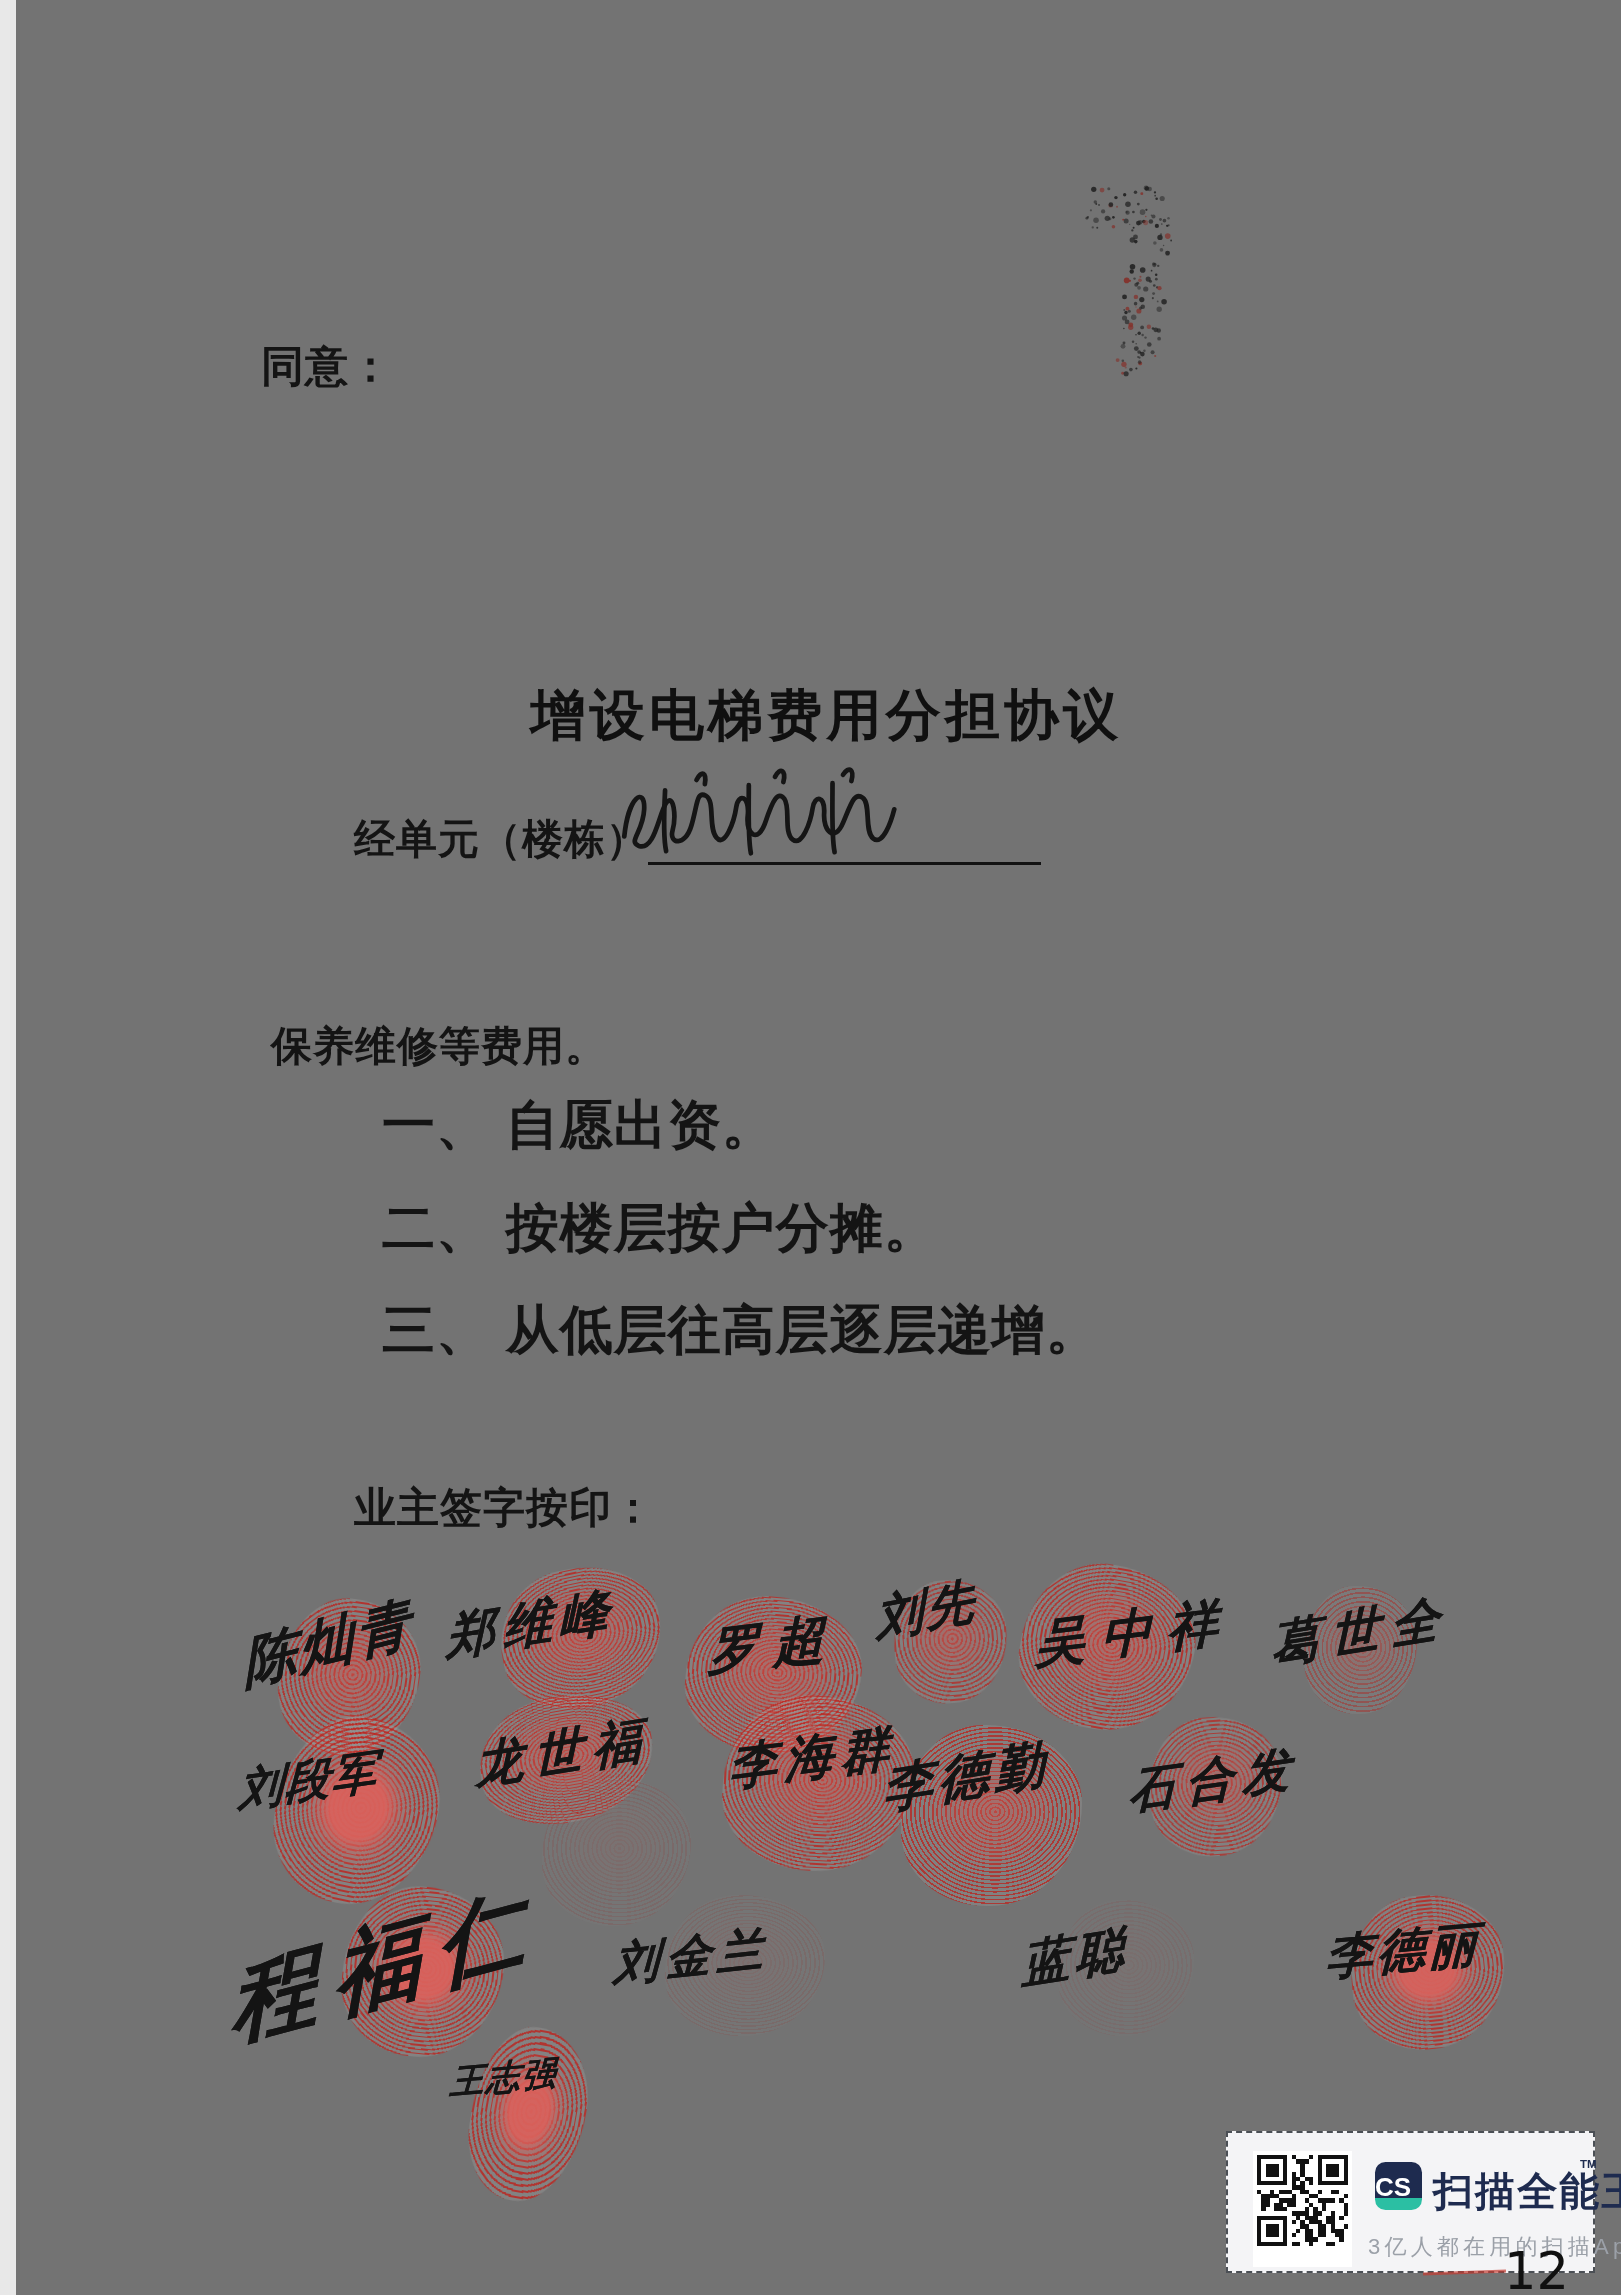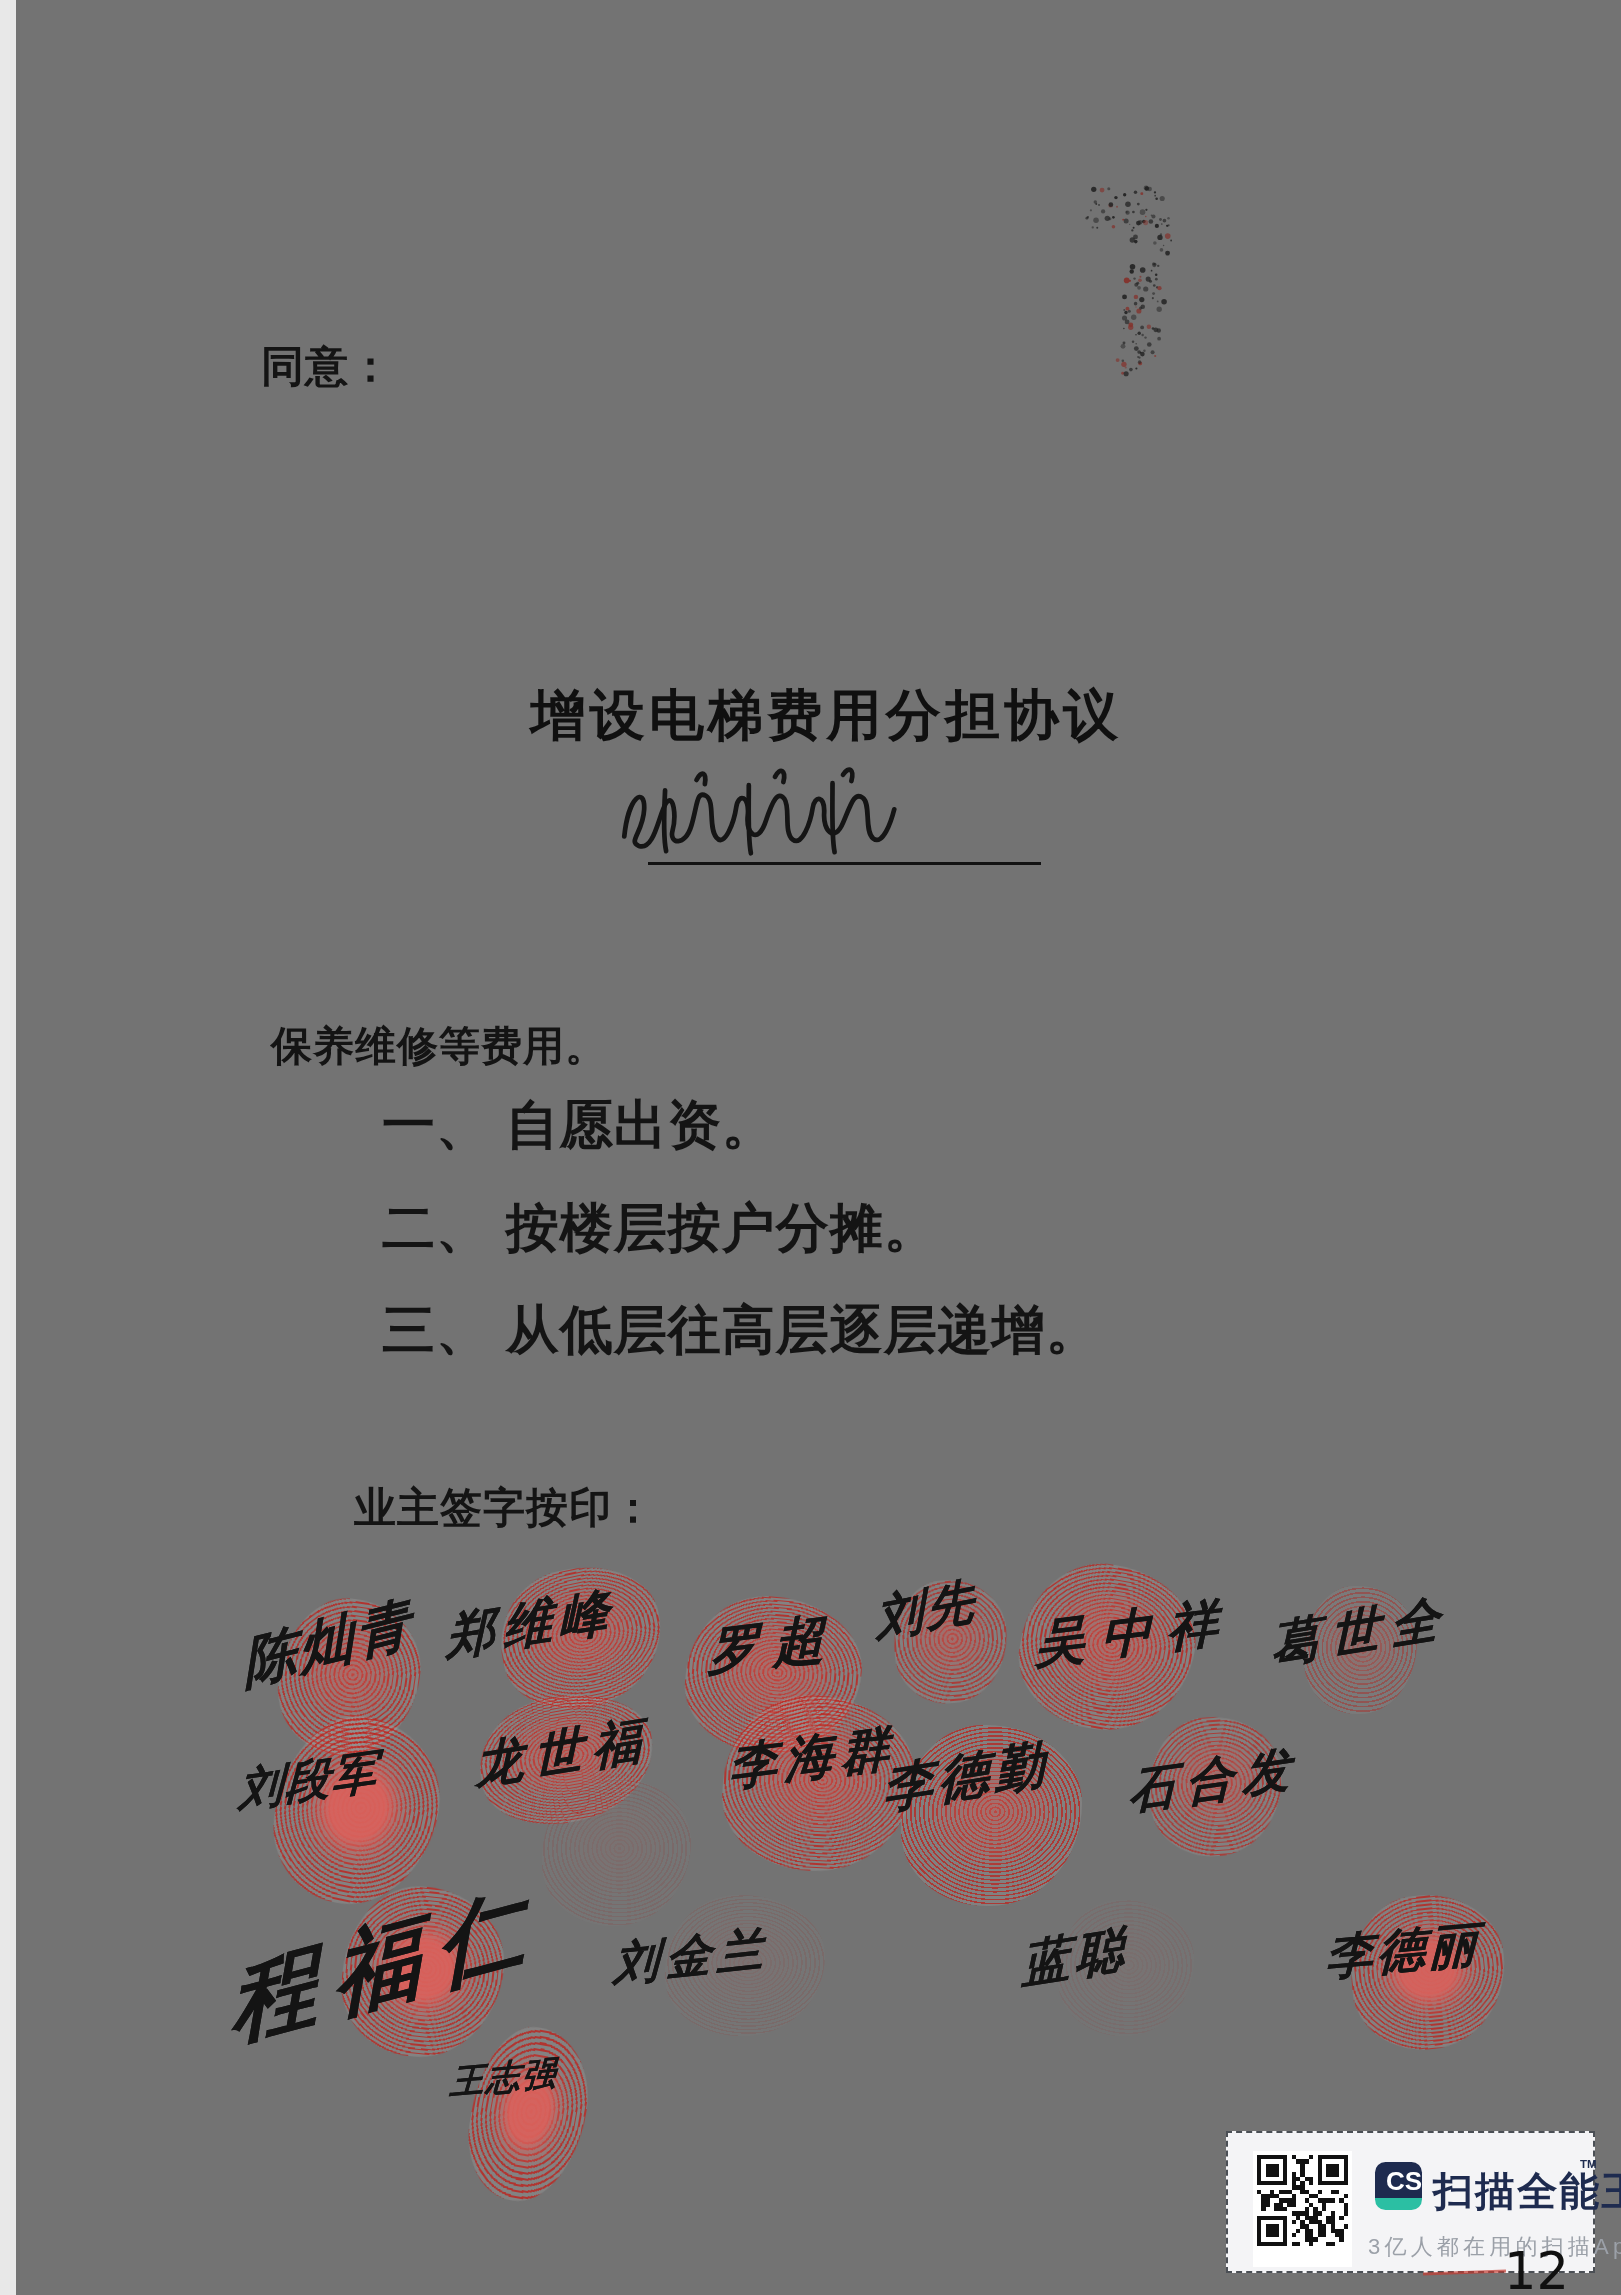--- a/index.html
+++ b/index.html
@@ -36,21 +36,21 @@
 
   .sig-name{position:absolute;font-weight:700;color:#141414;white-space:nowrap;font-style:italic;
             font-family:"DejaVu Sans","Liberation Sans",sans-serif;text-shadow:0 0 0.5px #141414;}
 
   
   .watermark{position:absolute;left:1210px;top:2131px;width:369px;height:142px;background:#f4f4f6;
              border:2.6px dashed #4b4f55;box-sizing:border-box;}
   .qr-tile{position:absolute;left:25px;top:18.3px;width:99px;height:116px;background:#ffffff;}
   .cs-logo{position:absolute;left:147px;top:29px;width:47px;height:48px;border-radius:10.5px;
            background:linear-gradient(#1e2b4f 0 76%, #2bbfa3 76% 100%);}
-  .cs-logo span{position:absolute;left:0;right:0;top:4px;text-align:right;color:#ffffff;font-size:26px;font-weight:800;font-style:normal;}
+  .cs-logo span{position:absolute;left:0;right:0;top:10px;text-align:left;color:#ffffff;font-size:26px;font-weight:800;font-style:normal;}
   .brand{position:absolute;left:205px;top:31px;font-size:40px;font-weight:800;color:#1e2b4f;letter-spacing:2.1px;white-space:nowrap;}
   .brand-tm{position:absolute;left:352px;top:25px;font-size:11.5px;font-weight:700;color:#1e2b4f;}
   .tagline{position:absolute;left:140px;top:99px;font-size:22px;color:#9ba0a8;letter-spacing:4.2px;white-space:nowrap;}
   .page-num{position:absolute;left:1488px;top:2242px;font-size:51px;color:#101010;font-weight:500;
             font-family:"DejaVu Sans","Liberation Sans",sans-serif;}
   .red-line{position:absolute;left:1407px;top:2271px;width:83px;height:2.6px;background:#c43a30;opacity:.7;transform:rotate(-2deg);}
 
   .smudge{position:absolute;left:1052px;top:181px;width:147px;height:209px;}
 </style>
 </head>
@@ -208,20 +208,21 @@
       <circle cx="138.3" cy="243.3" r="3.0" fill="#232323" opacity="0.65"></circle>
       <circle cx="148.2" cy="67.9" r="1.3" fill="#84322c" opacity="0.88"></circle>
       <circle cx="130.0" cy="198.6" r="3.8" fill="#232323" opacity="0.65"></circle>
       <circle cx="132.8" cy="195.6" r="2.8" fill="#232323" opacity="0.68"></circle>
     </svg>
 
   <div class="txt agree">同意：</div>
 
   <div class="txt title">增设电梯费用分担协议</div>
 
+  <div class="txt pline l1"><span>经单元（楼栋）</span></div>
   <div class="fill-underline"></div>
   <div class="fill-wrap">
     <svg viewBox="0 0 560 210" width="293" height="110">
       <g fill="none" stroke="#101010" stroke-width="9" stroke-linecap="round" opacity="0.95">
         <path d="M12,148 C20,70 52,52 50,96 C48,140 18,158 40,166 C70,176 78,104 92,84 C106,64 112,108 104,138 C98,162 128,168 140,128 C152,88 150,60 168,70 C186,80 172,130 188,150 C204,170 222,120 226,92 C230,64 252,70 248,108 C244,146 268,162 282,120 C296,78 306,60 318,76 C330,92 316,140 334,154 C352,168 368,120 372,94 C376,68 396,70 394,104 C392,138 414,160 430,122 C446,84 452,62 468,74 C484,86 470,138 488,152 C506,166 522,120 528,96"></path>
         <path d="M150,40 C160,20 170,26 166,48"></path>
         <path d="M300,34 C310,14 322,22 316,44"></path>
         <path d="M430,30 C442,12 452,20 446,42"></path>
         <path d="M90,60 C88,100 86,150 92,176"></path>
         <path d="M250,50 C250,95 248,150 254,180"></path>

